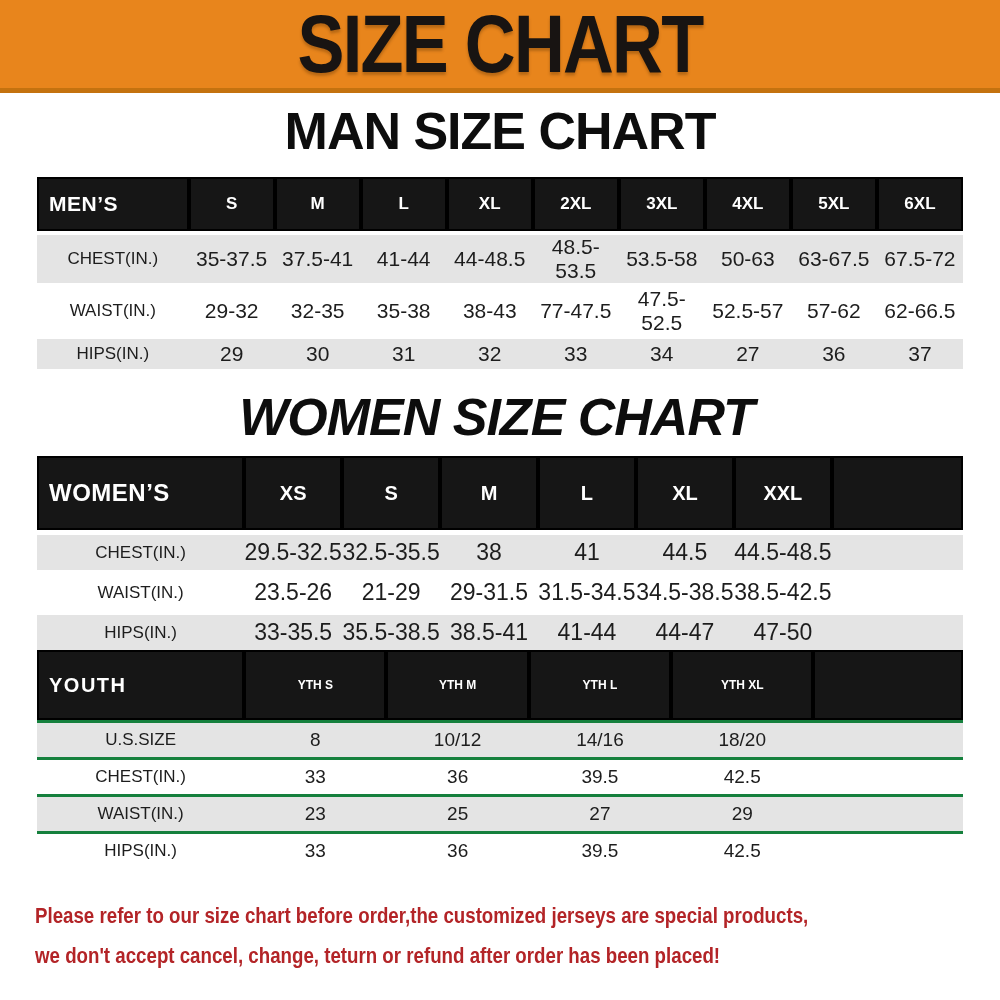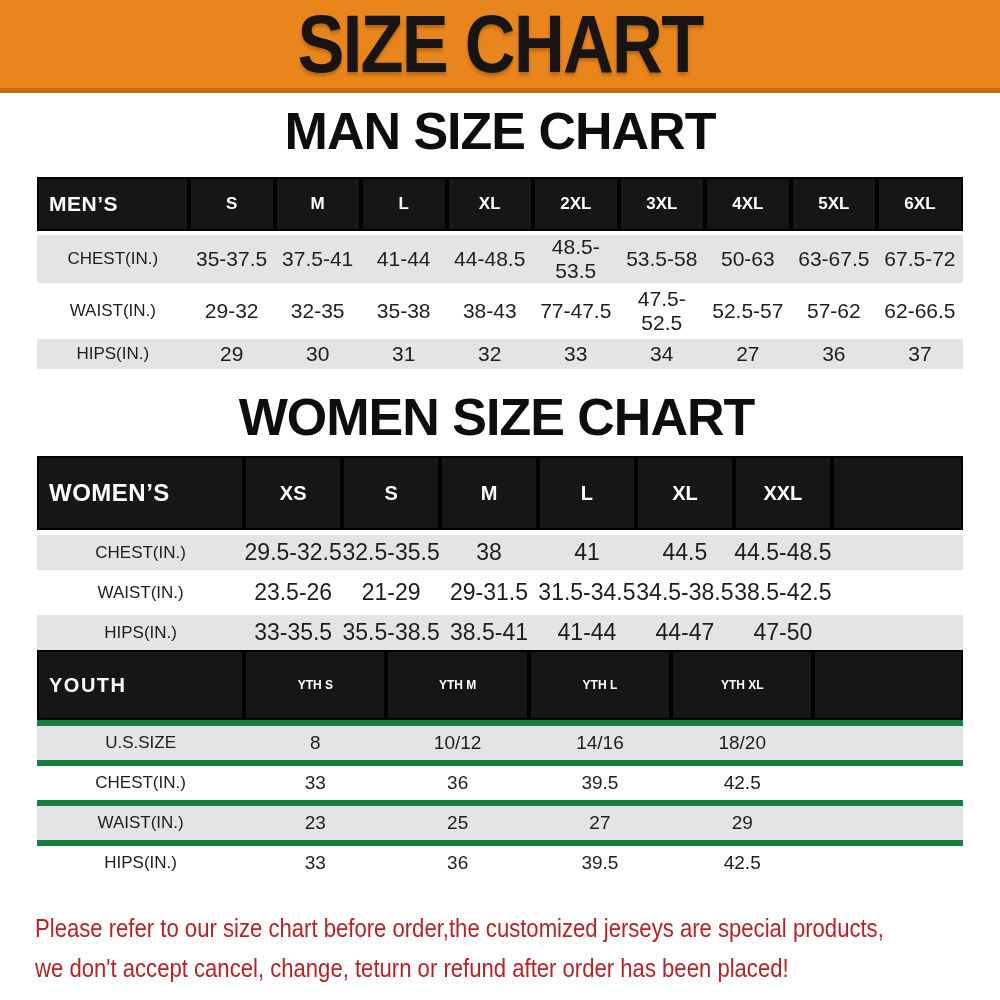--- a/index.html
+++ b/index.html
@@ -25,21 +25,21 @@
     white-space: nowrap;
   }
 
   
   .section-title {
     text-align: center; color: #0d0d0d;
     font-size: 52px; font-weight: bold; letter-spacing: -1px;
     line-height: 44px; margin: 0; white-space: nowrap;
   }
   #man-title   { margin: 16px 0 24px 0; }
-  #women-title { margin: 26px 7px 17px 0; }
+  #women-title { margin: 26px 7px 17px 0; font-style: italic; }
   #youth-title { margin: 42px 0 24px 0; }
 
   
   .size-table {
     width: 926px; margin: 0 auto;
     border-collapse: collapse; table-layout: fixed;
   }
   .size-table thead th {
     background: var(--header-bg, #161616);
     color: #ffffff; font-weight: bold;
@@ -67,28 +67,28 @@
   .t-women .label { width: 20%; }
   .t-women .filler { width: 12%; }
   .t-women tbody tr { border-top: 5px solid #ffffff; }
   .t-women tbody td { height: 35px; font-size: 23px; }
 
   
   .t-youth thead th { height: 50px; font-size: 12px; text-align: center; }
   .t-youth thead th.label { font-size: 20px; letter-spacing: 1.5px; }
   .t-youth .label { width: 20%; }
   .t-youth .filler { width: 14%; }
-  .t-youth tbody tr { border-top: 6px solid #15803d; }
+  .t-youth tbody tr { border-top: 3px solid #15803d; }
   .t-youth tbody td { height: 34px; font-size: 19px; }
 
   
   .disclaimer {
     margin: 28px 0 12px 35px;
     color: var(--disclaimer-color, #b32427);
-    font-size: 26px; font-weight: normal; line-height: 40px;
+    font-size: 22px; font-weight: bold; line-height: 40px;
   }
   .disclaimer-line {
     display: block; white-space: nowrap;
     transform: scaleX(0.85); transform-origin: 0 50%;
   }
 </style>
 </head>
 <body>
 
 <div class="page">

